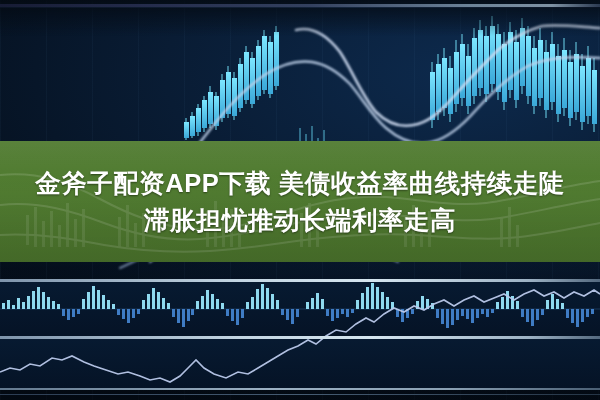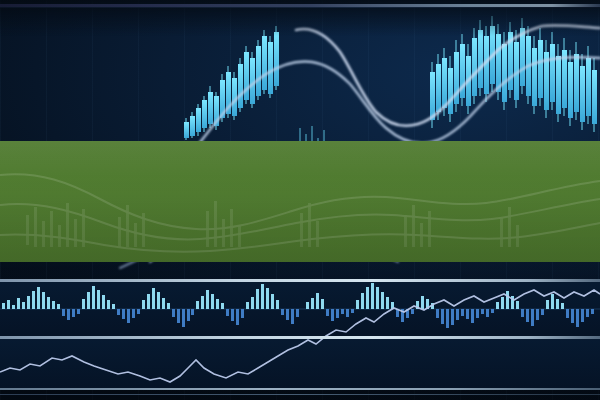--- a/index.html
+++ b/index.html
@@ -299,20 +299,24 @@
             <rect x="428" y="70" width="3" height="36"></rect>
           <rect x="500" y="76" width="3" height="30"></rect>
             <rect x="508" y="66" width="3" height="40"></rect>
           <rect x="516" y="84" width="3" height="22"></rect>
         </g>
       </svg>
       <div class="band-tex"></div>
     </div>
   </div>
 
+  <div class="headline">
+    <div class="hl-line">金斧子配资APP下载 美债收益率曲线持续走陡</div>
+    <div class="hl-line">滞胀担忧推动长端利率走高</div>
+  </div>
 
   <div class="panel-bg panel-hist"></div>
   <div class="panel-bg panel-line"></div>
 
   <svg class="layer" viewBox="0 0 600 400" preserveAspectRatio="none">
 
     <g>
       <line x1="0" y1="309" x2="600" y2="309" stroke="#20466e" stroke-width="1" opacity=".7"></line>
       <g fill="#8fd9ef">
         <rect x="2" y="303" width="3" height="6"></rect>

